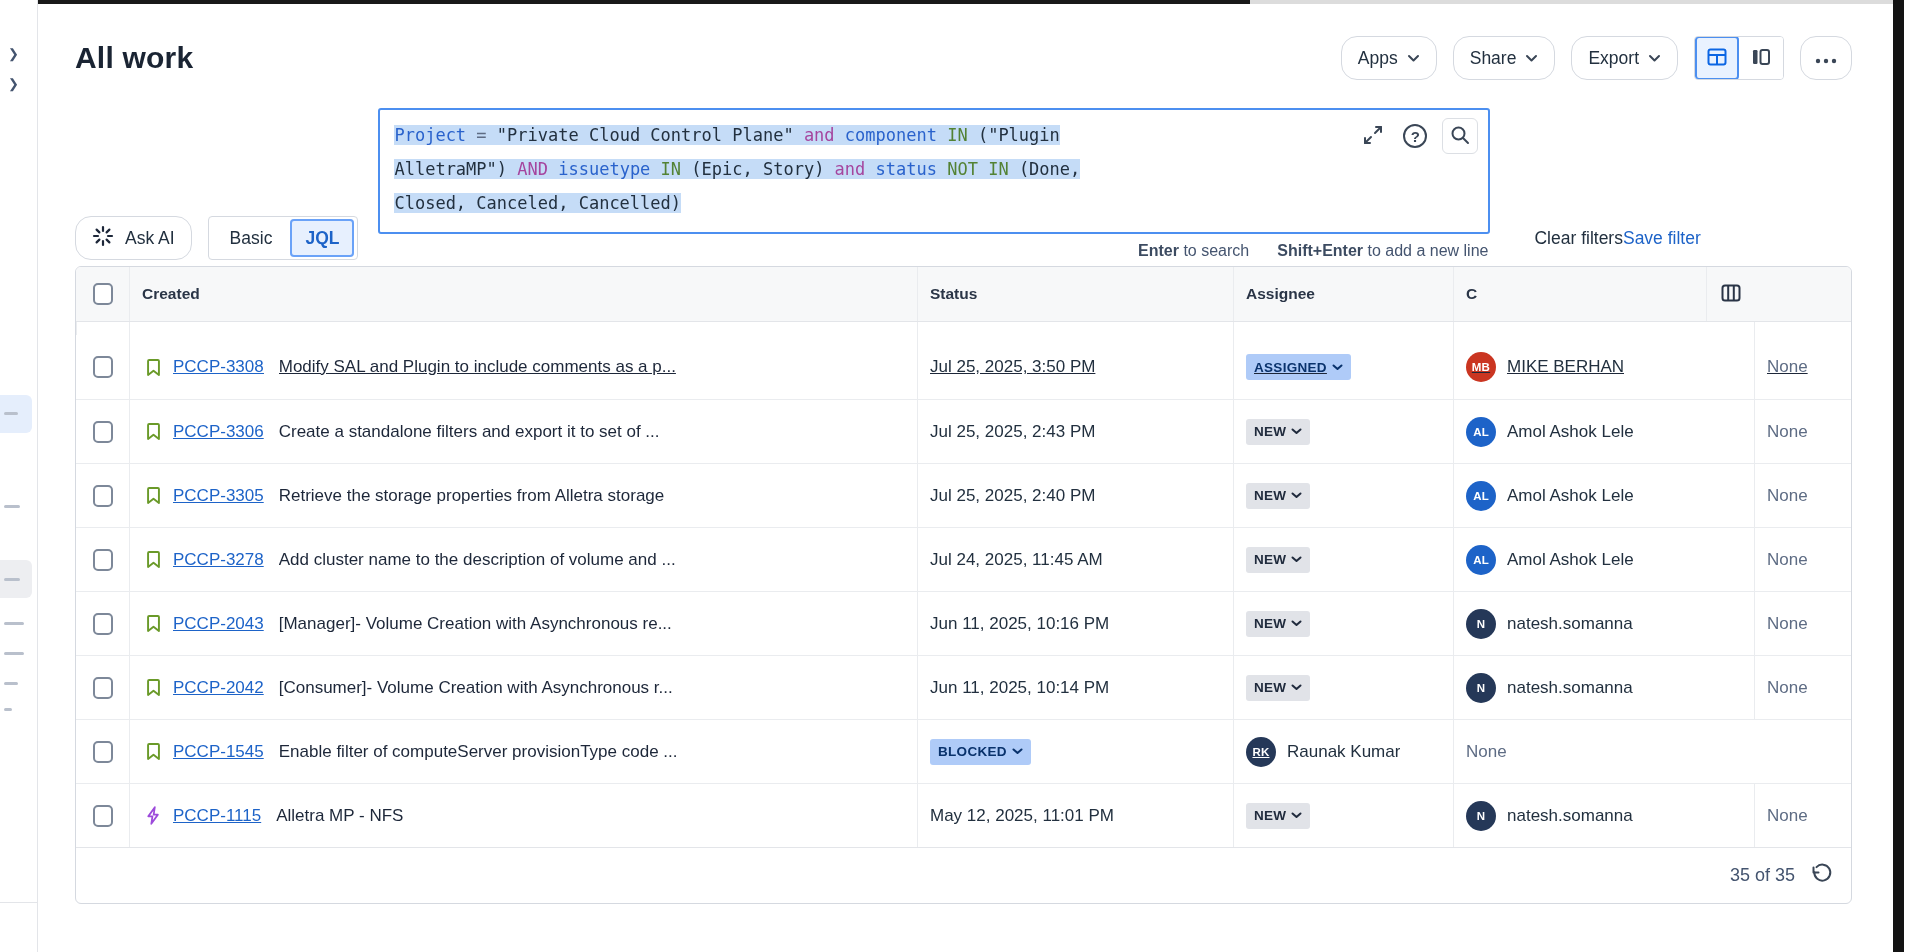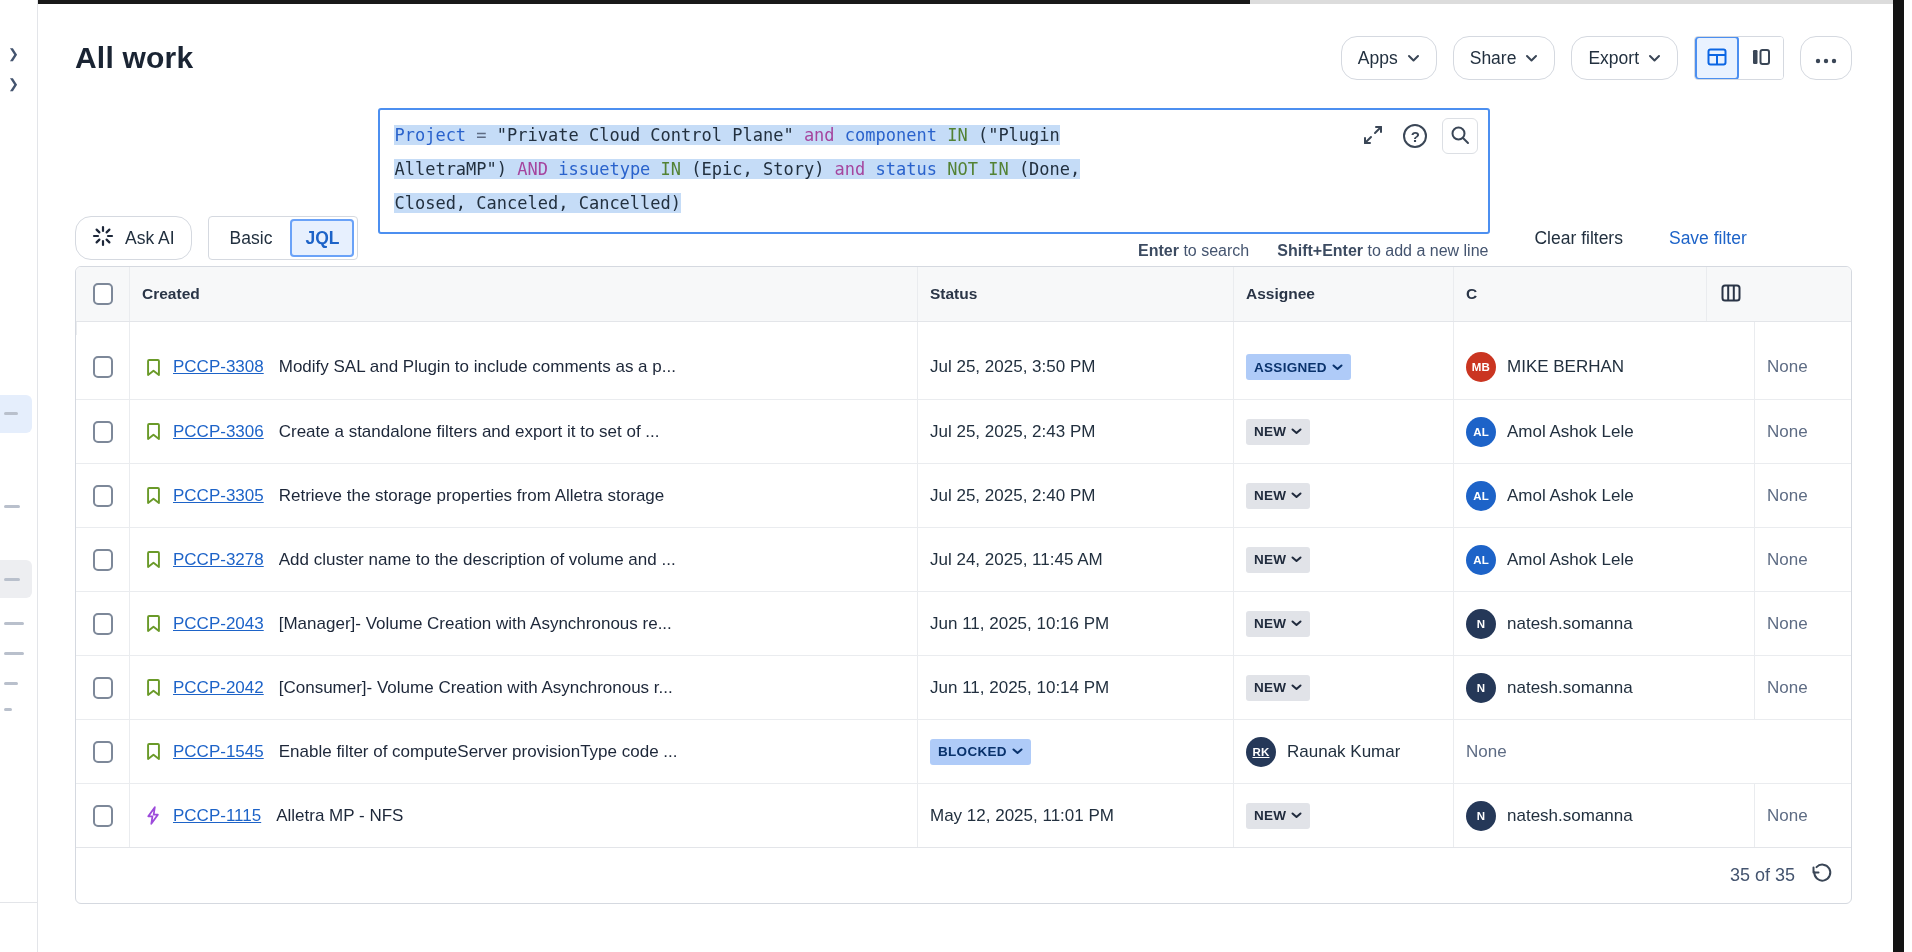--- a/index.html
+++ b/index.html
@@ -49,35 +49,35 @@
   .t-fn    { color:#538234; }
   .t-val   { color:#22303F; }
   .jql-icons { position:absolute; top:8px; right:10px; display:flex; align-items:center; gap:12px; }
   .jql-icon-btn { background:none; border:none; display:flex; align-items:center; justify-content:center; width:30px; height:30px; cursor:pointer; color:#3A4656; }
   .jql-search-btn { border:1px solid #DCDFE4; border-radius:6px; width:36px; height:36px; }
   .help-circle { width:24px; height:24px; border:2px solid #3A4656; border-radius:50%; font-size:15px; font-weight:700; display:flex; align-items:center; justify-content:center; color:#3A4656; }
   .jql-hint { margin-top:8px; text-align:right; font-size:16px; color:#44546F; padding-right:2px; }
   .jql-hint b { font-weight:700; color:#3C4B61; }
   .hint-gap { display:inline-block; width:28px; }
 
-  .filter-links { display:flex; align-items:center; gap:46px; margin-left:44px; margin-top:9px; height:44px; }
+  .filter-links { display:flex; align-items:center; margin-left:44px; margin-top:9px; height:44px; }
   .clear-filters { font-size:17.5px; font-weight:500; color:#22303F; cursor:pointer; }
   .save-filter { font-size:17.5px; font-weight:500; color:#1D63C8; cursor:pointer; }
 
   
   .work-table { margin-top:6px; width:1777px; border:1px solid #D5D9E0; border-radius:6px; background:#fff; overflow:hidden; }
   .tgrid { display:grid; grid-template-columns:53px 788px 316px 220px 301px 1fr; }
   .thead { background:#F7F8F9; height:55px; border-bottom:1px solid #E3E5E9; }
   .thead .cell { display:flex; align-items:center; font-size:15.5px; font-weight:700; color:#2A3547; }
   .cell { border-left:1px solid #EAECEF; padding-left:12px; display:flex; align-items:center; min-width:0; }
   .cell:first-child { border-left:none; justify-content:center; padding-left:0; }
   .spacer-row { height:13px; }
   .spacer-row .cell { border-left:1px solid #EAECEF; }
   .trow { height:64px; border-top:1px solid #EAECEF; cursor:pointer; }
-  .trow:first-of-type { border-top:none; }
+  .trow:first-of-type { border-top:none;text-decoration:underline; }
   .checkbox { width:20px; height:22px; border:2px solid #7D8899; border-radius:5px; background:#fff; display:inline-block; cursor:pointer; }
   .type-icon { width:22px; height:22px; display:inline-flex; align-items:center; justify-content:center; flex:0 0 auto; }
   .key { font-size:17px; color:#1D63C8; text-decoration:underline; margin-left:9px; white-space:nowrap; cursor:pointer; }
   .summary { font-size:17px; color:#1D2739; margin-left:15px; white-space:nowrap; overflow:hidden; }
   .col-created { font-size:17px; color:#22303F; }
   .badge { display:inline-flex; align-items:center; gap:5px; height:26px; padding:0 8px; border-radius:3px; font-size:13.5px; font-weight:700; letter-spacing:.3px; cursor:pointer; }
   .badge-blue { background:#AFCBF8; color:#09326C; }
   .badge-gray { background:#E1E3E8; color:#202B3D; }
   .avatar { width:30px; height:30px; border-radius:50%; color:#fff; font-size:11.5px; font-weight:700; display:inline-flex; align-items:center; justify-content:center; flex:0 0 auto; letter-spacing:.2px; }
   .aname { font-size:17px; color:#22303F; margin-left:11px; white-space:nowrap; overflow:hidden; }

